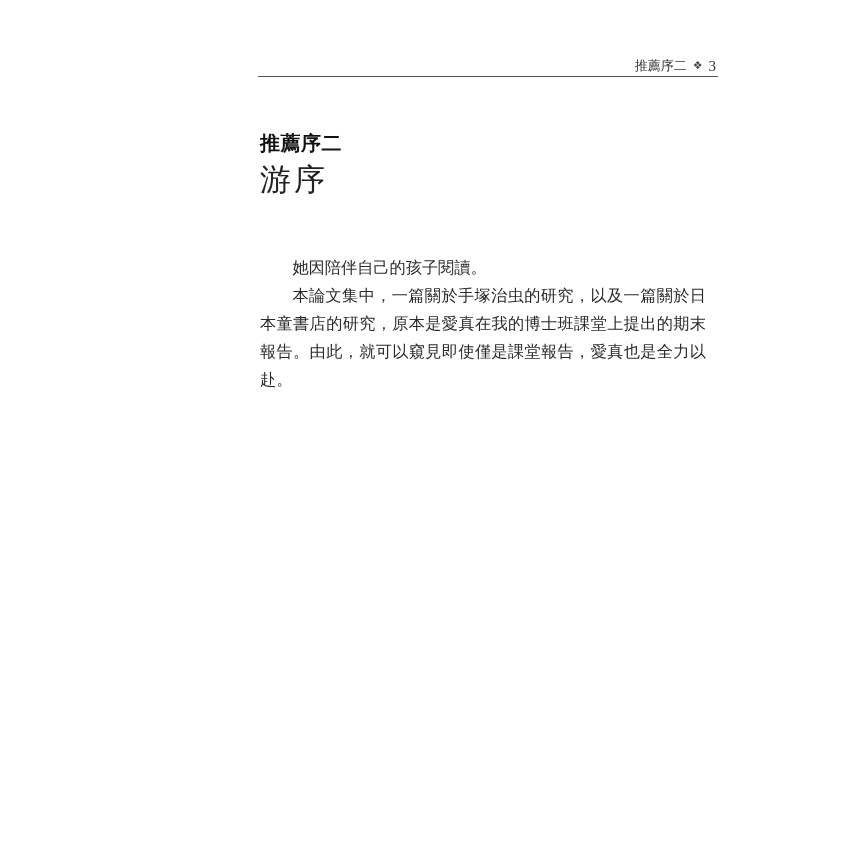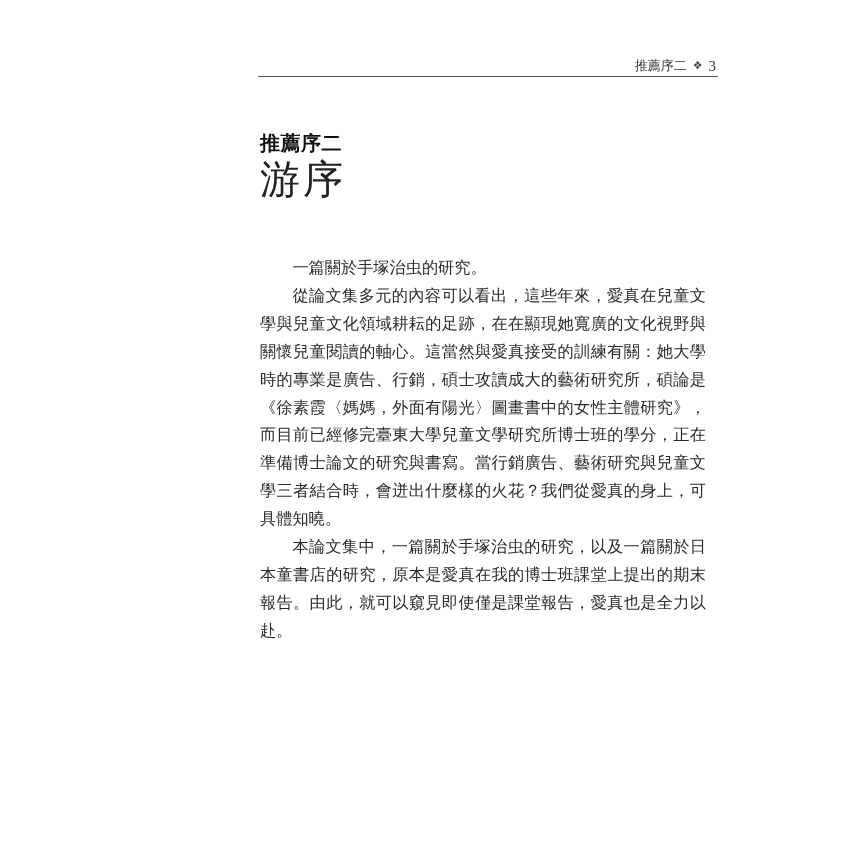--- a/index.html
+++ b/index.html
@@ -55,21 +55,21 @@
     }
     .title-label {
       font-family: "DejaVu Sans", "Liberation Sans", sans-serif;
       font-weight: bold;
       font-size: 20px;
       line-height: 26px;
       color: #111;
       letter-spacing: 0.5px;
     }
     .title-main {
-      font-size: 40px;
+      font-size: 31px;
       line-height: 40px;
       color: #222;
       letter-spacing: 3px;
       margin-top: 3px;
     }
     .body-text {
       position: absolute;
       left: 222px;
       top: 254px;
       width: 446px;
@@ -93,18 +93,17 @@
     <span class="sep">❖</span>
     <span class="pageno">3</span>
   </div>
 
   <div class="title-block">
     <div class="title-label">推薦序二</div>
     <div class="title-main">游序</div>
   </div>
 
   <div class="body-text">
-    <p>一篇關於手塚治虫的研究。</p>
-    <p>從論文集多元的內容可以看出，這些年來，愛真在兒童文學與兒童文化領域耕耘的足跡，在在顯現她寬廣的文化視野與關懷兒童閱讀的軸心。這當然與愛真接受的訓練有關：她大學時的專業是廣告、行銷，碩士攻讀成大的藝術研究所，碩論是《徐素霞〈媽媽，外面有陽光〉圖畫書中的女性主體研究》，而目前已經修完臺東大學兒童文學研究所博士班的學分，正在準備博士論文的研究與書寫。當行銷廣告、藝術研究與兒童文學三者結合時，會迸出什麼樣的火花？我們從愛真的身上，可具體知曉。</p>
+    <p>她因陪伴自己的孩子閱讀。</p>
     <p>本論文集中，一篇關於手塚治虫的研究，以及一篇關於日本童書店的研究，原本是愛真在我的博士班課堂上提出的期末報告。由此，就可以窺見即使僅是課堂報告，愛真也是全力以赴。</p>
   </div>
 
 </div>
 
 </body></html>

